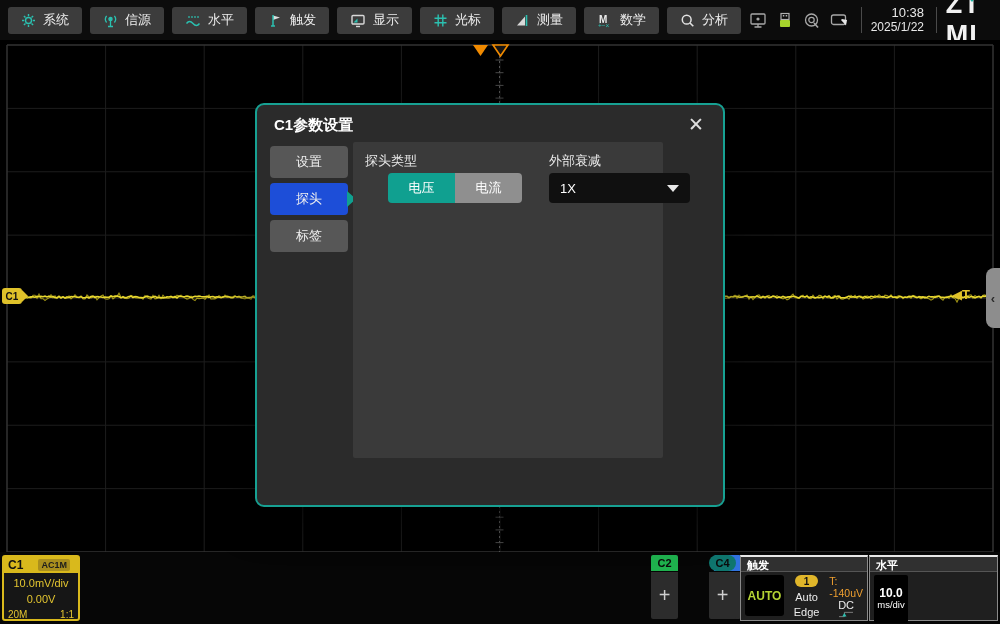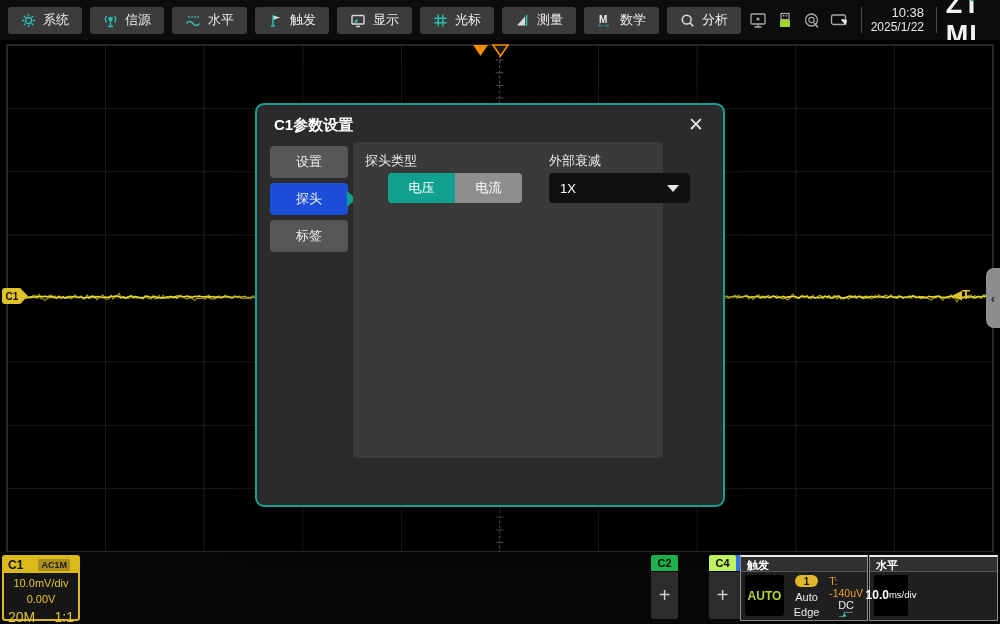--- a/index.html
+++ b/index.html
@@ -61,39 +61,39 @@
   .dd-arrow{width:0;height:0;border-left:6px solid transparent;border-right:6px solid transparent;border-top:7px solid #e8e8e8;}
 
   
   .bottombar{position:absolute;left:0;top:552px;width:1000px;height:72px;background:#060606;}
   .ch1-box{position:absolute;left:2px;top:3px;width:78px;height:66px;border:2px solid #d9b91c;border-radius:3px;
            background:#161616;cursor:pointer;}
   .ch1-head{height:16px;background:#d9b91c;display:flex;align-items:center;}
   .ch1-name{color:#111;font-size:12px;font-weight:bold;padding-left:4px;flex:1;text-align:left;}
   .ch1-coupling{background:#aa8f1d;color:#1d1d1d;font-size:9px;font-weight:bold;border-radius:2px;padding:1px 3px;margin-right:8px;}
   .ch1-body{color:#e3c530;font-size:11px;text-align:center;padding-top:3px;line-height:1.45;}
-  .ch1-foot{display:flex;justify-content:space-between;padding:1px 4px 0 4px;font-size:14px;color:#e3c530;}
+  .ch1-foot{display:flex;justify-content:space-between;padding:1px 4px 0 4px;font-size:10px;color:#e3c530;}
   .ch-tile{position:absolute;top:3px;width:27px;height:64px;cursor:pointer;}
   .ch-tile .ch-head{height:16px;border-radius:2px 2px 0 0;color:#0b0b0b;font-size:11px;font-weight:bold;
                     display:flex;align-items:center;justify-content:center;}
   .ch-tile .ch-body{height:47px;margin-top:1px;background:#2c2c2c;border-radius:0 0 2px 2px;
                     color:#cfcfcf;font-size:20px;font-weight:300;display:flex;align-items:center;justify-content:center;}
   .info-panel{position:absolute;top:3px;height:66px;background:#1f1f1f;border:1px solid #8a8a8a;border-top:2px solid #e8e8e8;cursor:pointer;}
   .ip-head{height:15px;background:#303030;border-bottom:1px solid #555;color:#fff;font-size:11px;font-weight:bold;
            text-align:left;padding:1px 0 0 6px;}
   .ip-body{display:flex;padding:3px 4px 0 4px;gap:5px;}
   .trig-auto{width:40px;height:41px;background:#000;border-radius:3px;color:#b5d334;font-size:12px;font-weight:bold;
              display:flex;align-items:center;justify-content:center;}
   .trig-col{display:flex;flex-direction:column;align-items:center;justify-content:space-between;height:43px;}
   .badge1{width:23px;height:12px;background:#e0b62a;border-radius:6px;color:#111;font-size:10px;font-weight:bold;
           display:flex;align-items:center;justify-content:center;}
   .w11{color:#ececec;font-size:11px;}
   .orange{color:#f0a030;}
   .cyan{color:#3fb6f0;}
-  .hor-scale{width:34px;height:41px;background:#000;border-radius:2px;color:#fff;display:flex;
+  .hor-scale{width:34px;height:48px;background:#000;border-radius:2px;color:#fff;display:flex;flex-direction:column;
              align-items:center;justify-content:center;line-height:1.1;}
   .hs-main{font-size:12px;font-weight:bold;}
   .hs-unit{font-size:9.5px;}
   .hor-grid{display:grid;grid-template-columns:42px 42px;grid-auto-rows:14px;column-gap:3px;font-size:10.5px;
             align-items:center;color:#ececec;}
   .hor-grid span{white-space:nowrap;text-align:left;}
 </style>
 </head>
 <body>
 
@@ -324,21 +324,21 @@
 
     <div class="ch-tile" style="left:651px;">
       <div class="ch-head" style="background:#1fb14e;">C2</div>
       <div class="ch-body">+</div>
     </div>
     <div class="ch-tile" style="left:714px;">
       <div class="ch-head" style="background:#3173e0;">C3</div>
       <div class="ch-body">+</div>
     </div>
     <div class="ch-tile" style="left:709px;">
-      <div class="ch-head" style="background:#bef264;">C4</div>
+      <div class="ch-head" style="background:#0f766e;border-radius:8px;">C4</div>
       <div class="ch-body">+</div>
     </div>
 
     <div class="info-panel" style="left:740px;width:128px;">
       <div class="ip-head">触发</div>
       <div class="ip-body">
         <div class="trig-auto">AUTO</div>
         <div class="trig-col" style="width:36px;">
           <div class="badge1">1</div>
           <div class="w11">Auto</div>

